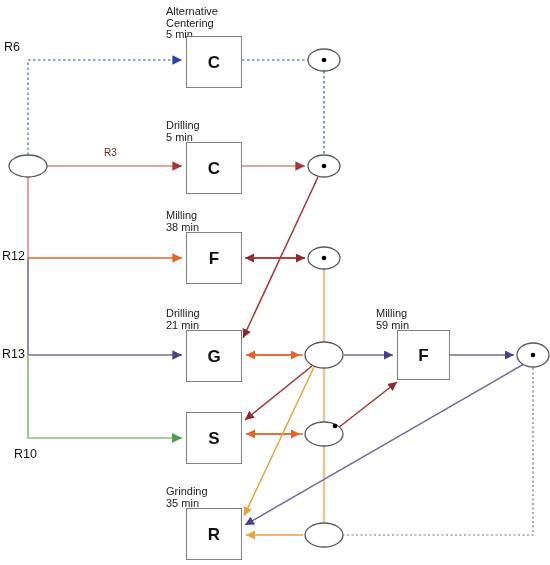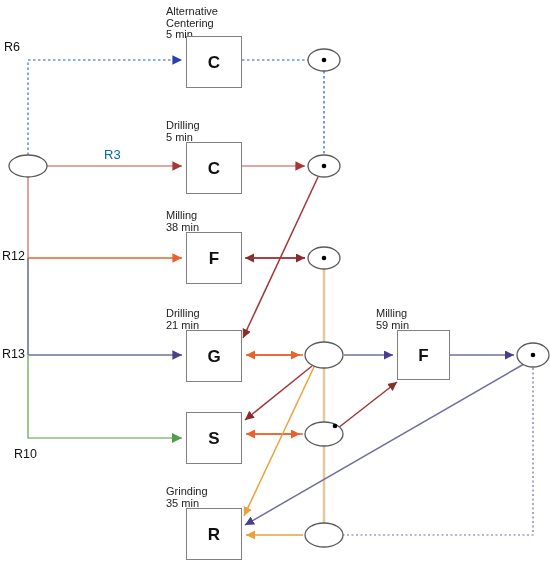--- a/index.html
+++ b/index.html
@@ -4,21 +4,21 @@
 <style>
   html,body{margin:0;padding:0;background:#ffffff;}
   body{font-family:"Liberation Sans", sans-serif;}
   #canvas{position:relative;width:550px;height:565px;background:#fff;overflow:hidden;}
   #canvas svg{position:absolute;left:0;top:0;width:550px;height:565px;}
   .op-box{position:absolute;border:1.4px solid #808080;background:#fff;box-sizing:border-box;
           display:flex;align-items:center;justify-content:center;}
   .op-letter{font-size:17px;font-weight:bold;color:#111;line-height:1;}
   .op-caption{position:absolute;text-align:left;font-size:11px;color:#222;line-height:11.5px;}
   .res-label{position:absolute;font-size:12.5px;color:#111;}
-  .edge-label{position:absolute;font-size:13px;color:#0369a1;}
+  .edge-label{position:absolute;font-size:10px;color:#7f1d1d;}
 </style>
 </head>
 <body>
 
 <div id="canvas">
 
   <svg viewBox="0 0 550 565">
     <defs>
       <marker id="a-blue" markerWidth="7" markerHeight="7" refX="6" refY="3" orient="auto">
         <path d="M0,0 L6,3 L0,6 z" fill="#2a3fb0"></path>

